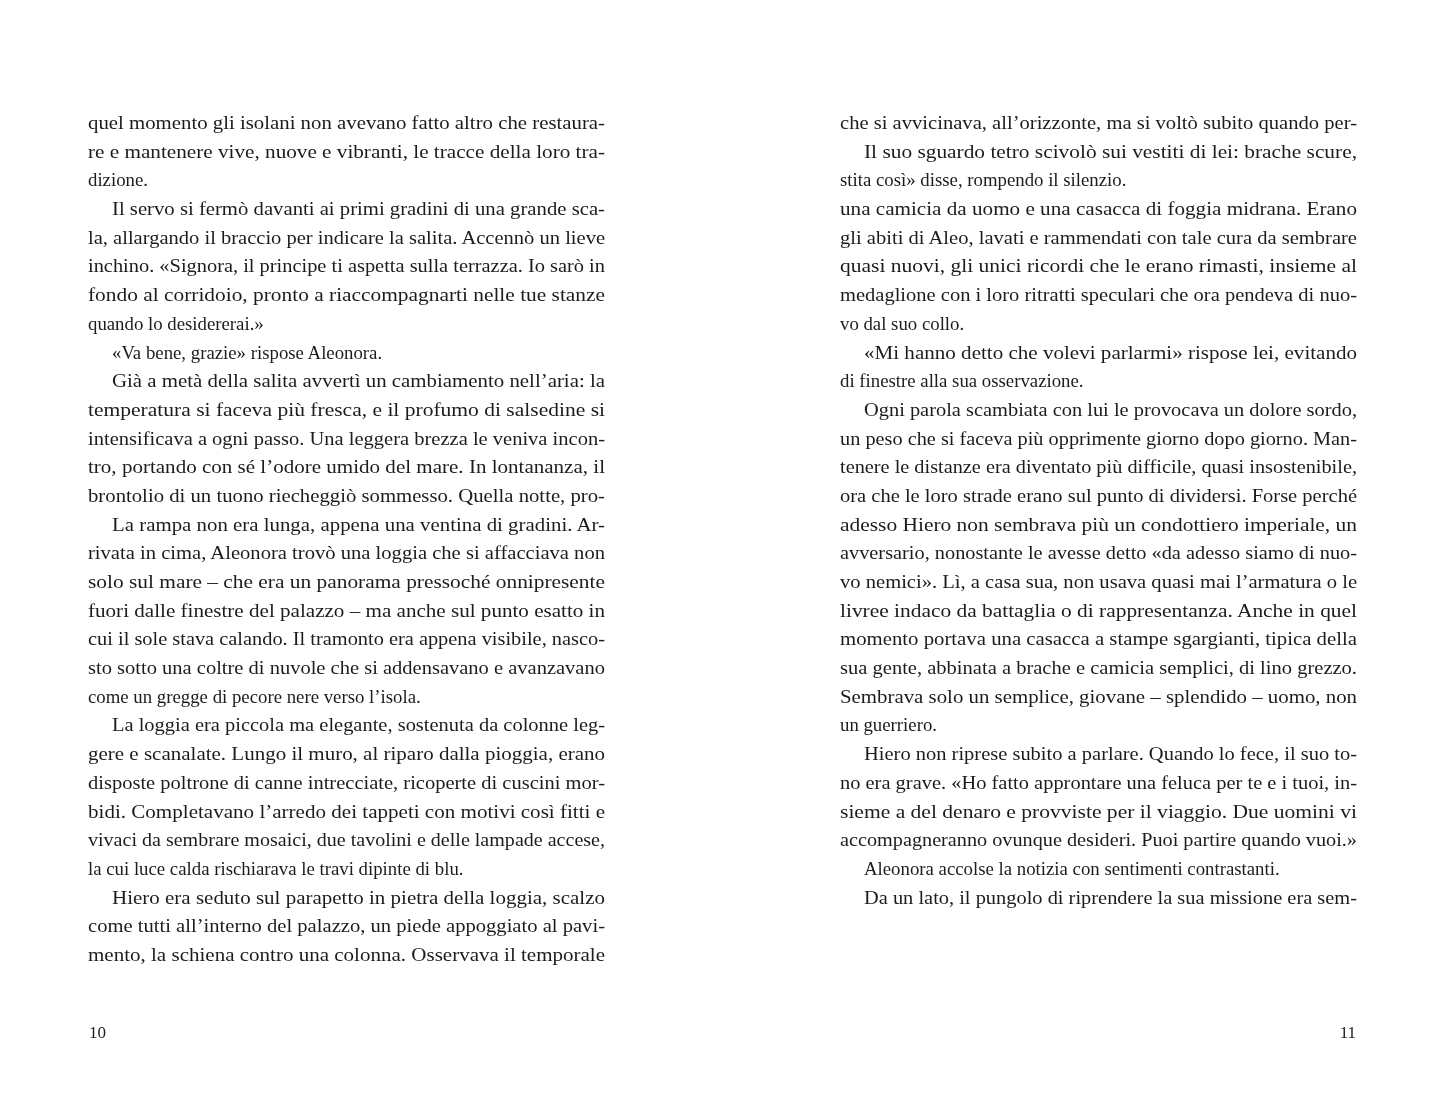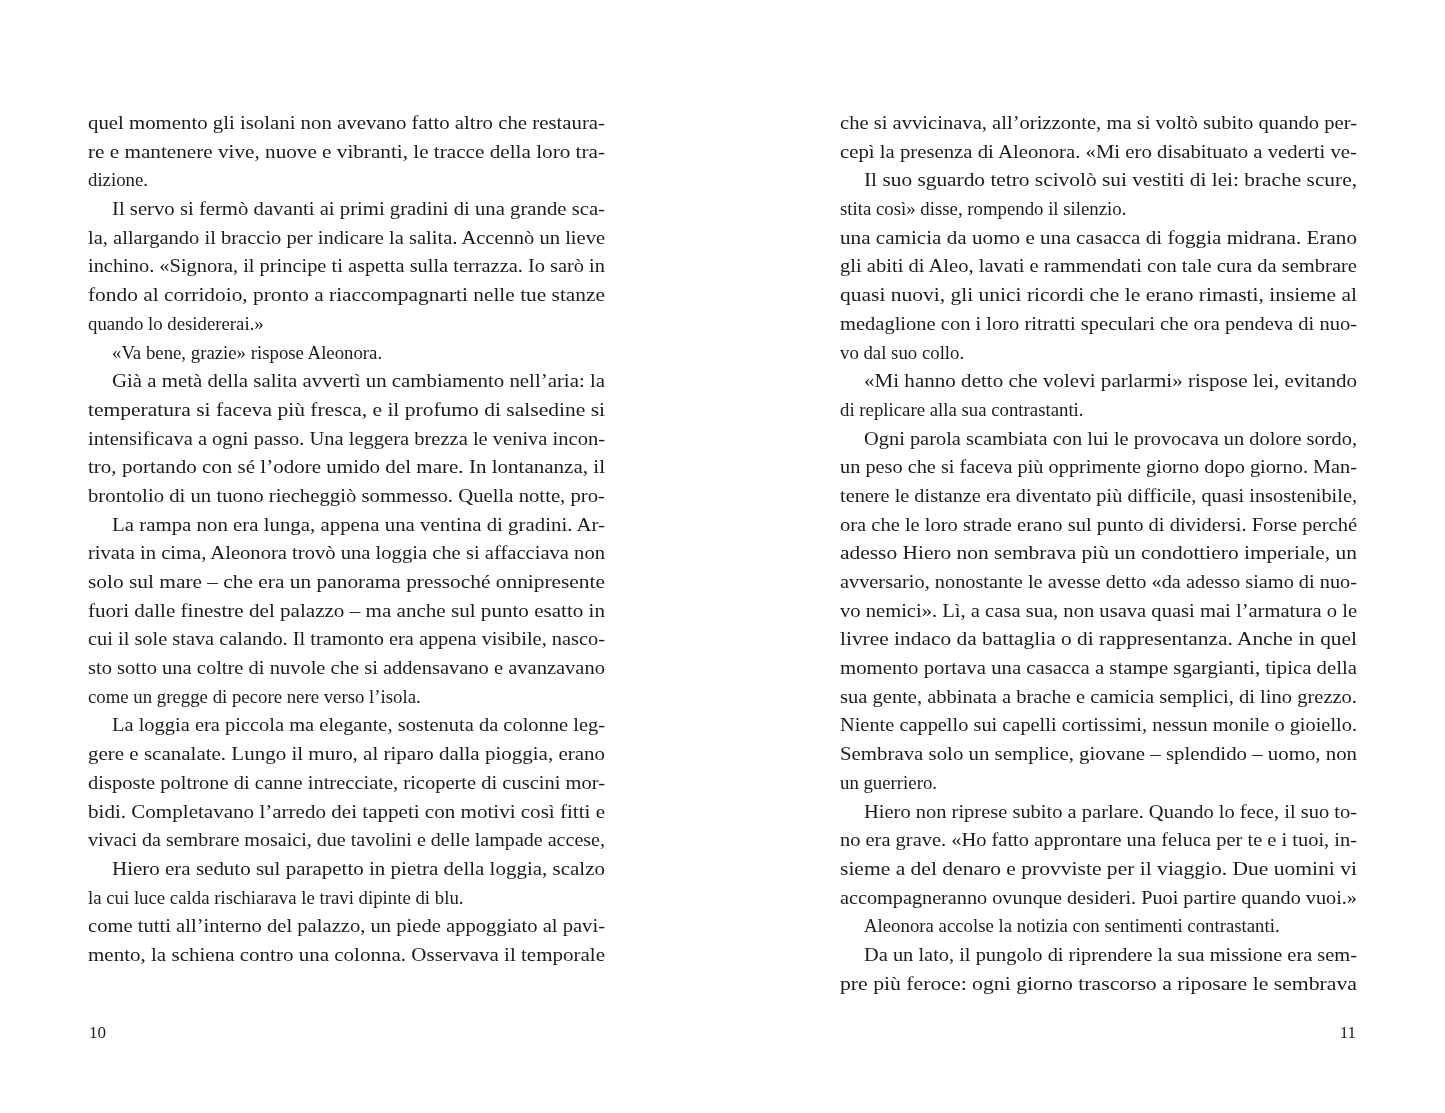--- a/index.html
+++ b/index.html
@@ -71,58 +71,55 @@
         <div class="line"><span style="transform: scaleX(1.1381);">solo sul mare – che era un panorama pressoché onnipresente</span></div>
         <div class="line"><span style="transform: scaleX(1.1227);">fuori dalle finestre del palazzo – ma anche sul punto esatto in</span></div>
         <div class="line"><span style="transform: scaleX(1.0846);">cui il sole stava calando. Il tramonto era appena visibile, nasco-</span></div>
         <div class="line"><span style="transform: scaleX(1.0917);">sto sotto una coltre di nuvole che si addensavano e avanzavano</span></div>
         <div class="line"><span>come un gregge di pecore nere verso l’isola.</span></div>
         <div class="line indent"><span style="transform: scaleX(1.0892);">La loggia era piccola ma elegante, sostenuta da colonne leg-</span></div>
         <div class="line"><span style="transform: scaleX(1.1177);">gere e scanalate. Lungo il muro, al riparo dalla pioggia, erano</span></div>
         <div class="line"><span style="transform: scaleX(1.0914);">disposte poltrone di canne intrecciate, ricoperte di cuscini mor-</span></div>
         <div class="line"><span style="transform: scaleX(1.1213);">bidi. Completavano l’arredo dei tappeti con motivi così fitti e</span></div>
         <div class="line"><span style="transform: scaleX(1.0672);">vivaci da sembrare mosaici, due tavolini e delle lampade accese,</span></div>
+        <div class="line"><span>la cui luce calda rischiarava le travi dipinte di blu.</span></div>
         <div class="line indent"><span style="transform: scaleX(1.1174);">Hiero era seduto sul parapetto in pietra della loggia, scalzo</span></div>
-        <div class="line"><span>la cui luce calda rischiarava le travi dipinte di blu.</span></div>
         <div class="line"><span style="transform: scaleX(1.0966);">come tutti all’interno del palazzo, un piede appoggiato al pavi-</span></div>
         <div class="line"><span style="transform: scaleX(1.1189);">mento, la schiena contro una colonna. Osservava il temporale</span></div>
       </div>
     <div class="folio folio-left">10</div>
   </div>
 
   <div class="page page-right">
     <div class="text-block">
         <div class="line"><span style="transform: scaleX(1.0962);">che si avvicinava, all’orizzonte, ma si voltò subito quando per-</span></div>
-        <div class="line"><span style="transform: scaleX(1.1052);">cepì la presenza di Aleonora. «Mi ero disabituato a vederti ve-</span></div>
         <div class="line indent"><span style="transform: scaleX(1.1374);">Il suo sguardo tetro scivolò sui vestiti di lei: brache scure,</span></div>
         <div class="line"><span>stita così» disse, rompendo il silenzio.</span></div>
         <div class="line"><span style="transform: scaleX(1.1253);">una camicia da uomo e una casacca di foggia midrana. Erano</span></div>
         <div class="line"><span style="transform: scaleX(1.0942);">gli abiti di Aleo, lavati e rammendati con tale cura da sembrare</span></div>
         <div class="line"><span style="transform: scaleX(1.1446);">quasi nuovi, gli unici ricordi che le erano rimasti, insieme al</span></div>
         <div class="line"><span style="transform: scaleX(1.0918);">medaglione con i loro ritratti speculari che ora pendeva di nuo-</span></div>
         <div class="line"><span>vo dal suo collo.</span></div>
         <div class="line indent"><span style="transform: scaleX(1.1213);">«Mi hanno detto che volevi parlarmi» rispose lei, evitando</span></div>
-        <div class="line"><span>di replicare alla sua contrastanti.</span></div>
+        <div class="line"><span>di finestre alla sua osservazione.</span></div>
         <div class="line indent"><span style="transform: scaleX(1.0865);">Ogni parola scambiata con lui le provocava un dolore sordo,</span></div>
         <div class="line"><span style="transform: scaleX(1.081);">un peso che si faceva più opprimente giorno dopo giorno. Man-</span></div>
         <div class="line"><span style="transform: scaleX(1.0806);">tenere le distanze era diventato più difficile, quasi insostenibile,</span></div>
         <div class="line"><span style="transform: scaleX(1.0917);">ora che le loro strade erano sul punto di dividersi. Forse perché</span></div>
         <div class="line"><span style="transform: scaleX(1.1407);">adesso Hiero non sembrava più un condottiero imperiale, un</span></div>
         <div class="line"><span style="transform: scaleX(1.0822);">avversario, nonostante le avesse detto «da adesso siamo di nuo-</span></div>
         <div class="line"><span style="transform: scaleX(1.0954);">vo nemici». Lì, a casa sua, non usava quasi mai l’armatura o le</span></div>
         <div class="line"><span style="transform: scaleX(1.1395);">livree indaco da battaglia o di rappresentanza. Anche in quel</span></div>
         <div class="line"><span style="transform: scaleX(1.106);">momento portava una casacca a stampe sgargianti, tipica della</span></div>
         <div class="line"><span style="transform: scaleX(1.0931);">sua gente, abbinata a brache e camicia semplici, di lino grezzo.</span></div>
-        <div class="line"><span style="transform: scaleX(1.0844);">Niente cappello sui capelli cortissimi, nessun monile o gioiello.</span></div>
         <div class="line"><span style="transform: scaleX(1.1099);">Sembrava solo un semplice, giovane – splendido – uomo, non</span></div>
         <div class="line"><span>un guerriero.</span></div>
         <div class="line indent"><span style="transform: scaleX(1.0903);">Hiero non riprese subito a parlare. Quando lo fece, il suo to-</span></div>
         <div class="line"><span style="transform: scaleX(1.0883);">no era grave. «Ho fatto approntare una feluca per te e i tuoi, in-</span></div>
         <div class="line"><span style="transform: scaleX(1.1473);">sieme a del denaro e provviste per il viaggio. Due uomini vi</span></div>
         <div class="line"><span style="transform: scaleX(1.0774);">accompagneranno ovunque desideri. Puoi partire quando vuoi.»</span></div>
         <div class="line indent"><span>Aleonora accolse la notizia con sentimenti contrastanti.</span></div>
         <div class="line indent"><span style="transform: scaleX(1.0865);">Da un lato, il pungolo di riprendere la sua missione era sem-</span></div>
-        <div class="line"><span style="transform: scaleX(1.1568);">pre più feroce: ogni giorno trascorso a riposare le sembrava</span></div>
       </div>
     <div class="folio folio-right">11</div>
   </div>
 
 </div>
 
 </body></html>

